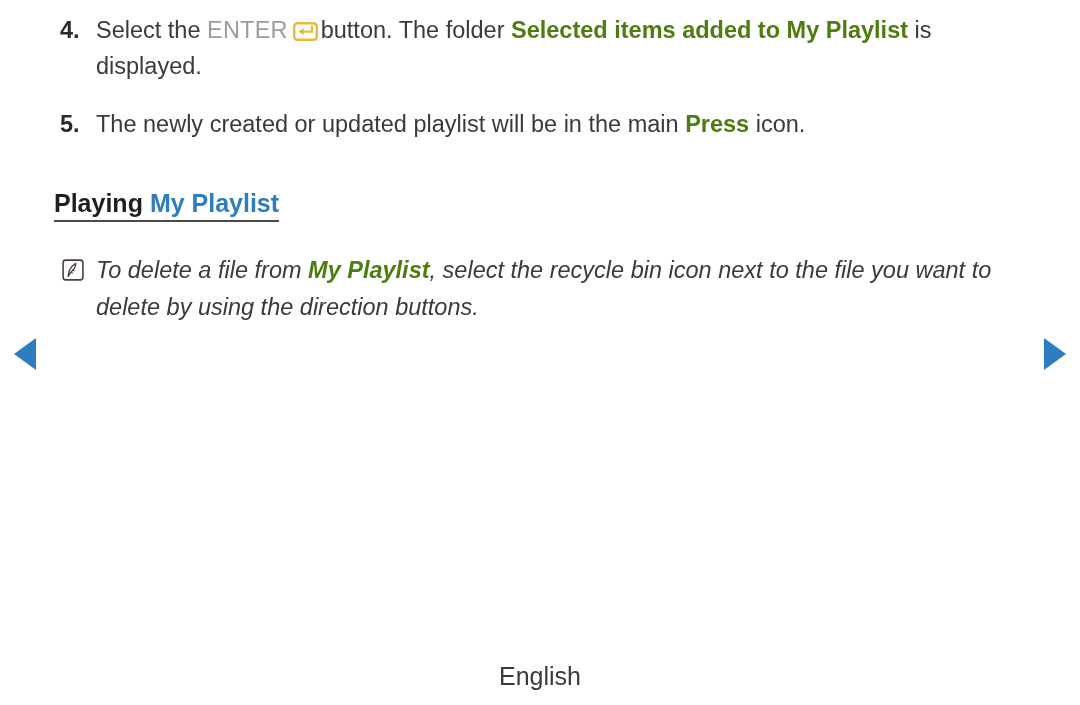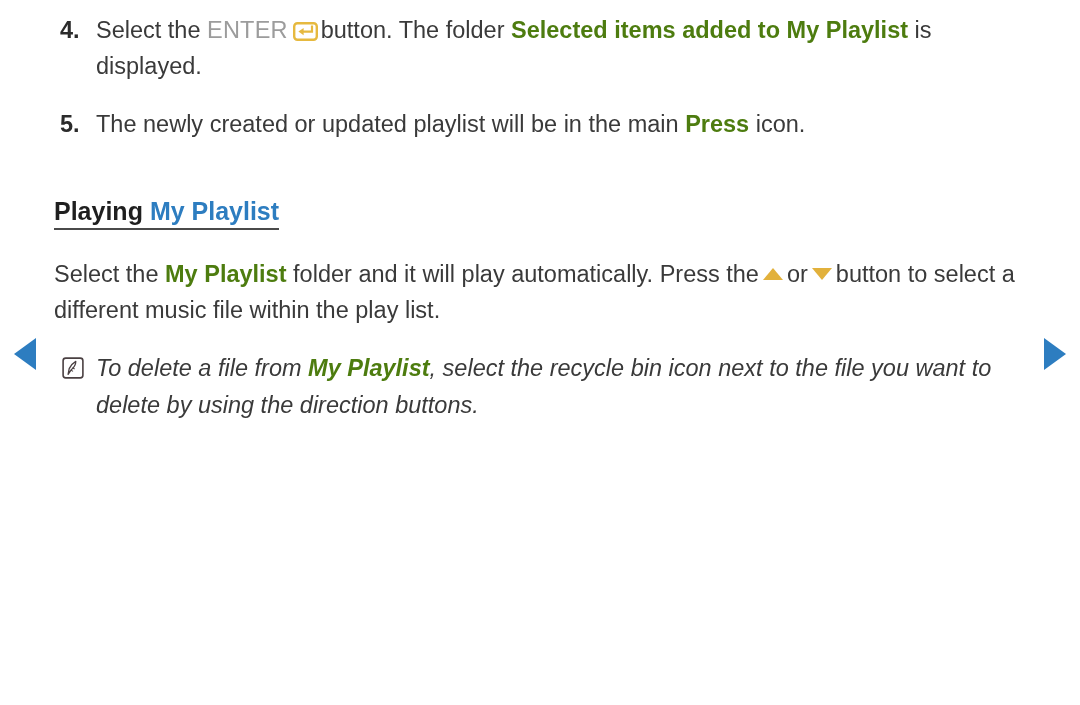--- a/index.html
+++ b/index.html
@@ -64,21 +64,21 @@
     vertical-align: -3px;
     width: 25px;
     height: 19px;
     margin: 0 3px 0 5px;
     position: relative;
   }
   .enter-key svg { display: block; }
 
   
   .section-head {
-    margin-top: 40px;
+    margin-top: 32px;
     margin-bottom: 26px;
     font-size: 25px;
     font-weight: bold;
     display: inline-block;
     border-bottom: 2px solid #4a4a4a;
     padding-bottom: 2px;
     line-height: 30px;
     color: #1f1f1f;
   }
   .section-head .blue { color: #2d7dc0; }
@@ -188,39 +188,35 @@
       <span>icon.</span>
     </div>
 
     
     <div class="section-head">
       <span>Playing</span>
       <span class="blue">My Playlist</span>
     </div>
 
     
-    <p class="para">
-      <span>Select the</span>
-      <span class="blue">My Playlist</span>
-      <span>folder and it will play automatically. Press the</span><span class="tri tri-up"></span><span>or</span><span class="tri tri-down"></span><span>button to select a different music file within the play list.</span>
-    </p>
 
     
     <div class="note">
       <span class="note-icon">
         <svg width="22" height="22" viewBox="0 0 22 22">
           <rect x="1.1" y="1.1" width="19.8" height="19.8" rx="2.6" ry="2.6" fill="none" stroke="#4a4042" stroke-width="1.6"></rect>
           <path d="M13.8 4.4 C11.6 5.6 8.8 8.6 7.2 11.6 L6.1 17.4 L9.0 13.1 C11.6 10.7 13.8 7.6 13.8 4.4 Z" fill="none" stroke="#4a4042" stroke-width="1.3" stroke-linejoin="round"></path>
           <path d="M9.0 13.1 L11.0 14.4" fill="none" stroke="#4a4042" stroke-width="1.1"></path>
           <path d="M10.4 10.6 L12.6 12.0" fill="none" stroke="#4a4042" stroke-width="1.1"></path>
         </svg>
       </span>
       <span>To delete a file from</span>
       <span class="blue">My Playlist</span><span>, select the recycle bin icon next to the file you want to delete by using the direction buttons.</span>
     </div>
 
   </div>
 
   <div class="nav-arrow nav-prev"></div>
   <div class="nav-arrow nav-next"></div>
 
+  <div class="footer">English</div>
 
 </div>
 
 </body></html>

